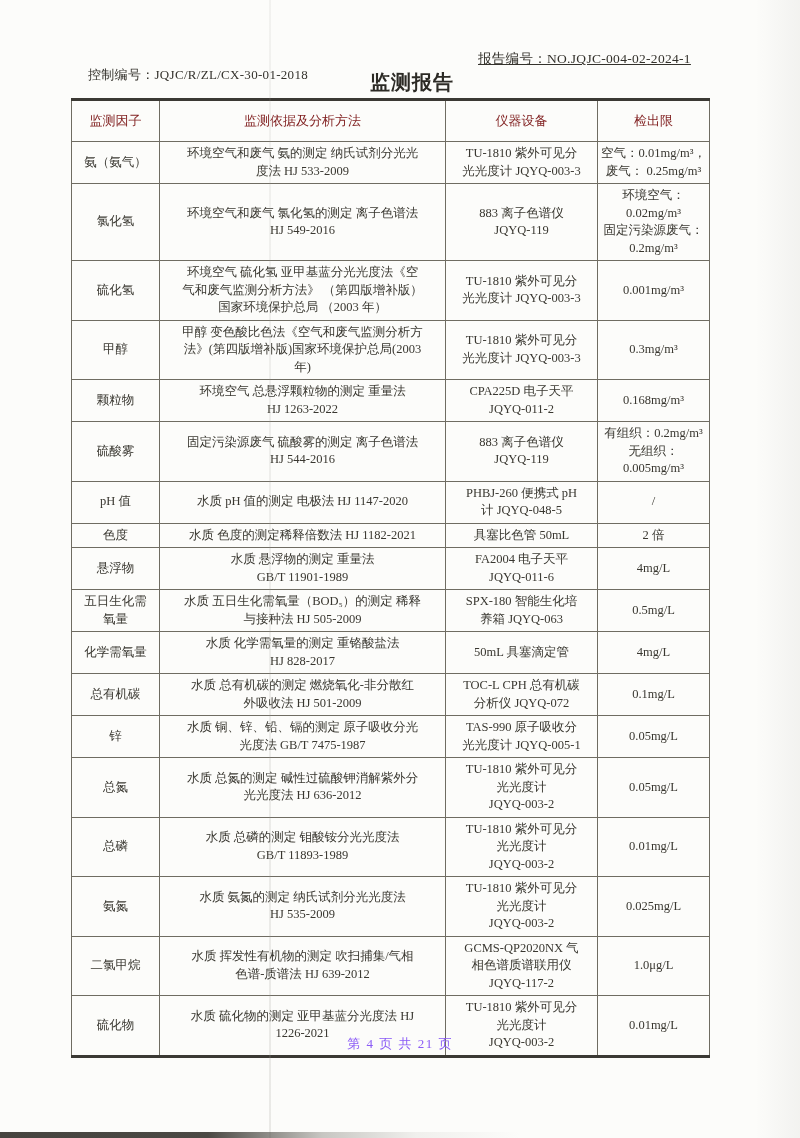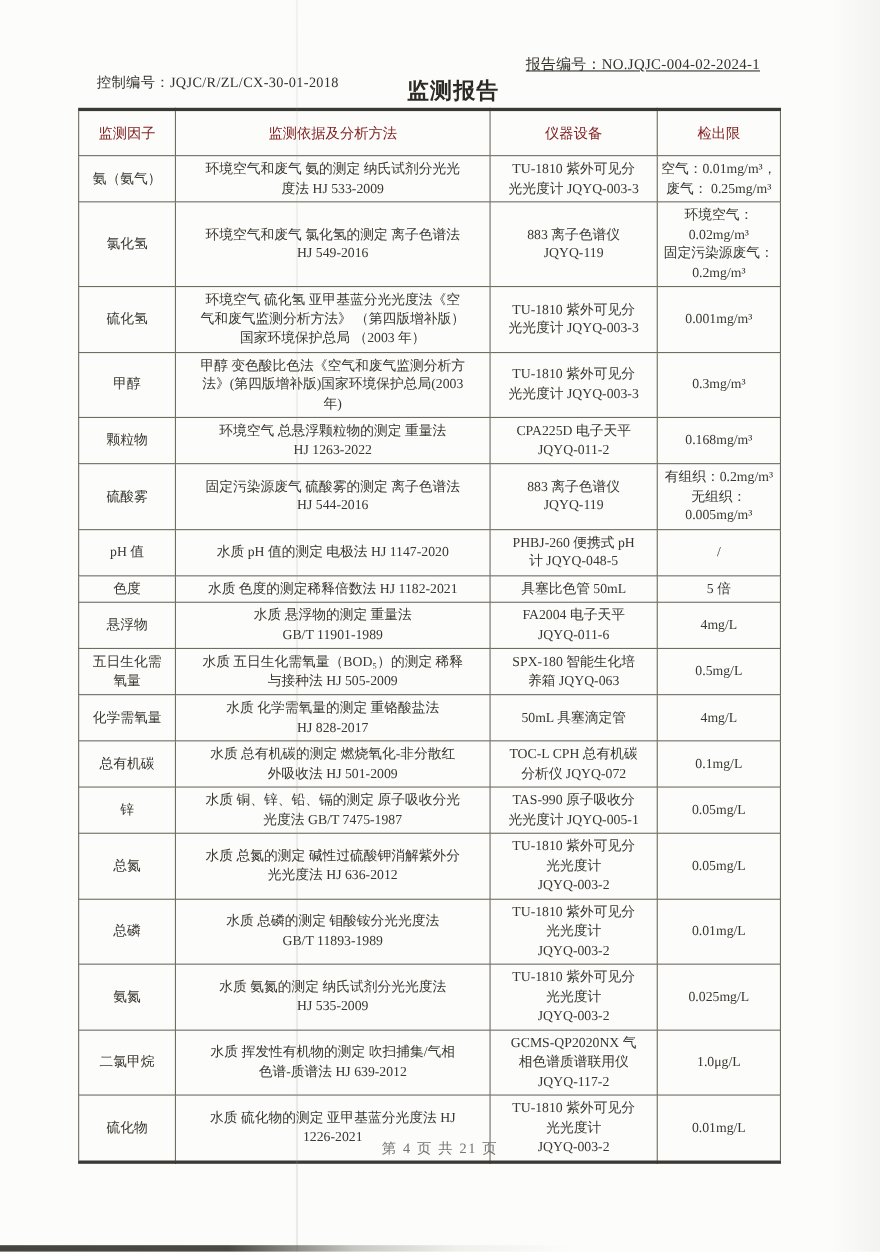--- a/index.html
+++ b/index.html
@@ -24,21 +24,21 @@
     border:1.2px solid #6f6c62;
     padding:3px 3px;
     text-align:center; vertical-align:middle;
     font-size:12.5px; line-height:1.4;
     white-space:pre-line;
     color:#393730;
     overflow:hidden;
   }
   .report-table th { font-weight:normal; font-size:13px; height:34px; color:#7f1d1d; }
   .page-footer { position:absolute; top:1035px; left:0; width:100%; text-align:center;
-                 font-size:13px; letter-spacing:1.5px; color:#737373; }
+                 font-size:13px; letter-spacing:1.5px; color:#8b5cf6; }
   .scan-crease { position:absolute; left:269px; top:0; width:2px; height:100%;
                  background:linear-gradient(to bottom, rgba(150,148,140,0.10), rgba(150,148,140,0.18)); }
   .scan-edge-strip { position:absolute; left:0; bottom:0; height:6px; width:520px;
                  background:linear-gradient(to right, #46443f 0%, #4b4944 40%,
                  rgba(120,118,110,0.40) 62%, rgba(170,168,160,0.15) 80%, rgba(0,0,0,0) 100%); }
   .right-tint { position:absolute; right:0; top:0; width:45px; height:100%;
                  background:linear-gradient(to right, rgba(0,0,0,0), rgba(60,60,52,0.05)); }
 </style>
 </head>
 <body>
@@ -124,21 +124,21 @@
           <td>pH 值</td>
           <td>水质 pH 值的测定 电极法 HJ 1147-2020</td>
           <td>PHBJ-260 便携式 pH
 计 JQYQ-048-5</td>
           <td>/</td>
         </tr>
         <tr>
           <td>色度</td>
           <td>水质 色度的测定稀释倍数法 HJ 1182-2021</td>
           <td>具塞比色管 50mL</td>
-          <td>5 倍</td>
+          <td>2 倍</td>
         </tr>
         <tr>
           <td>悬浮物</td>
           <td>水质 悬浮物的测定 重量法
 GB/T 11901-1989</td>
           <td>FA2004 电子天平
 JQYQ-011-6</td>
           <td>4mg/L</td>
         </tr>
         <tr>

